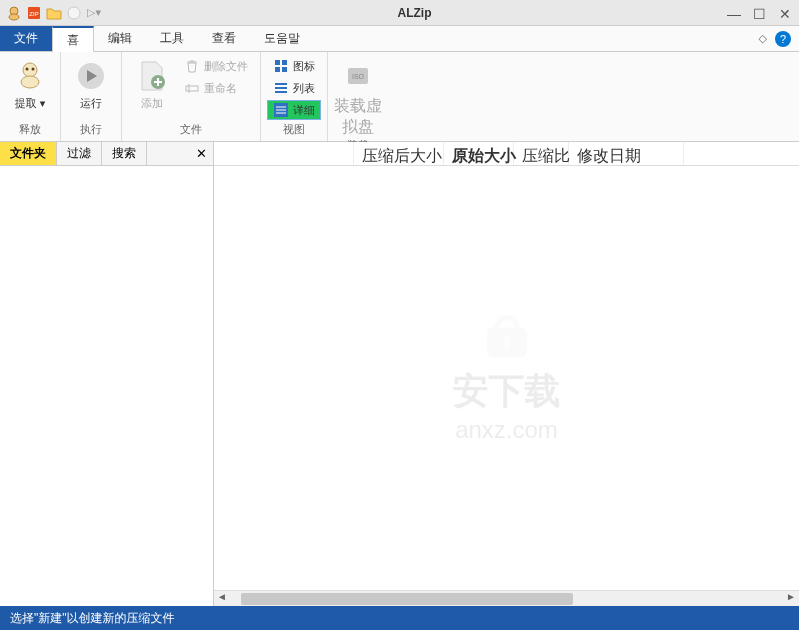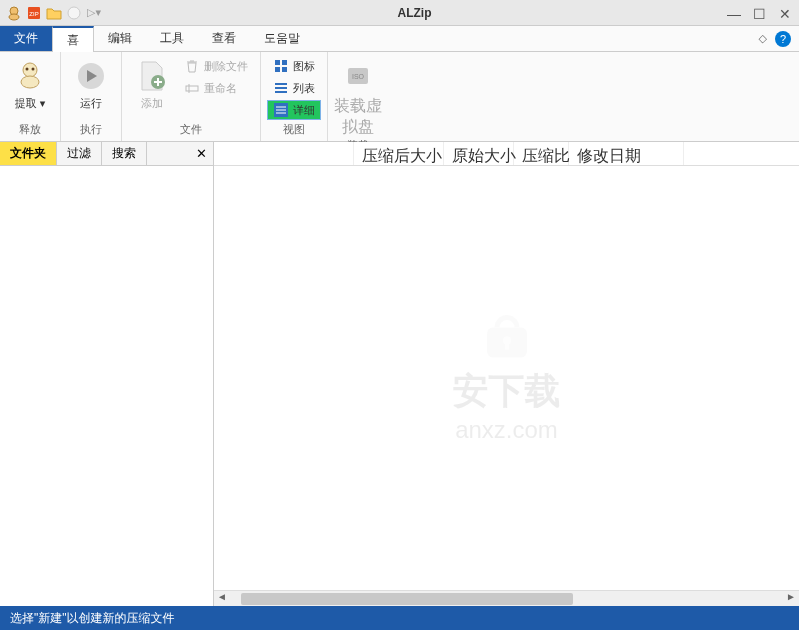--- a/index.html
+++ b/index.html
@@ -39,21 +39,21 @@
 .side-tab { padding: 0 10px; font-size: 12px; display: flex; align-items: center; cursor: pointer; border-right: 1px solid #ccc; }
 .side-tab.active { background: #fde047; font-weight: bold; }
 .side-close { margin-left: auto; padding: 0 6px; font-size: 13px; cursor: pointer; display: flex; align-items: center; }
 .sidebar-body { flex: 1; background: #fff; }
 
 .main { flex: 1; display: flex; flex-direction: column; position: relative; }
 .col-headers { height: 24px; border-bottom: 1px solid #ddd; display: flex; background: #fff; font-size: 16px; color: #333; }
 .col-h { padding: 4px 8px; border-right: 1px solid #eee; white-space: nowrap; }
 .col-h:nth-child(1) { width: 140px; }
 .col-h:nth-child(2) { width: 90px; text-align: right; }
-.col-h:nth-child(3) { width: 70px; text-align: left; }
+.col-h:nth-child(3) { width: 70px; text-align: left; font-weight: bold; }
 .col-h:nth-child(4) { width: 55px; text-align: right; }
 .col-h:nth-child(5) { width: 115px; }
 .col-h:nth-child(6) { flex: 1; }
 .main-body { flex: 1; position: relative; background: #fff; }
 .watermark { position: absolute; left: 50%; top: 50%; transform: translate(-50%, -50%); opacity: 0.15; text-align: center; pointer-events: none; }
 .watermark .wm-top { font-size: 36px; color: #888; font-weight: bold; }
 .watermark .wm-bot { font-size: 24px; color: #888; }
 .hscroll { height: 16px; background: #f0f0f0; border-top: 1px solid #ddd; display: flex; align-items: center; }
 .hscroll-arrow { width: 16px; height: 16px; text-align: center; font-size: 10px; color: #666; cursor: pointer; }
 .hscroll-track { flex: 1; height: 16px; position: relative; }

